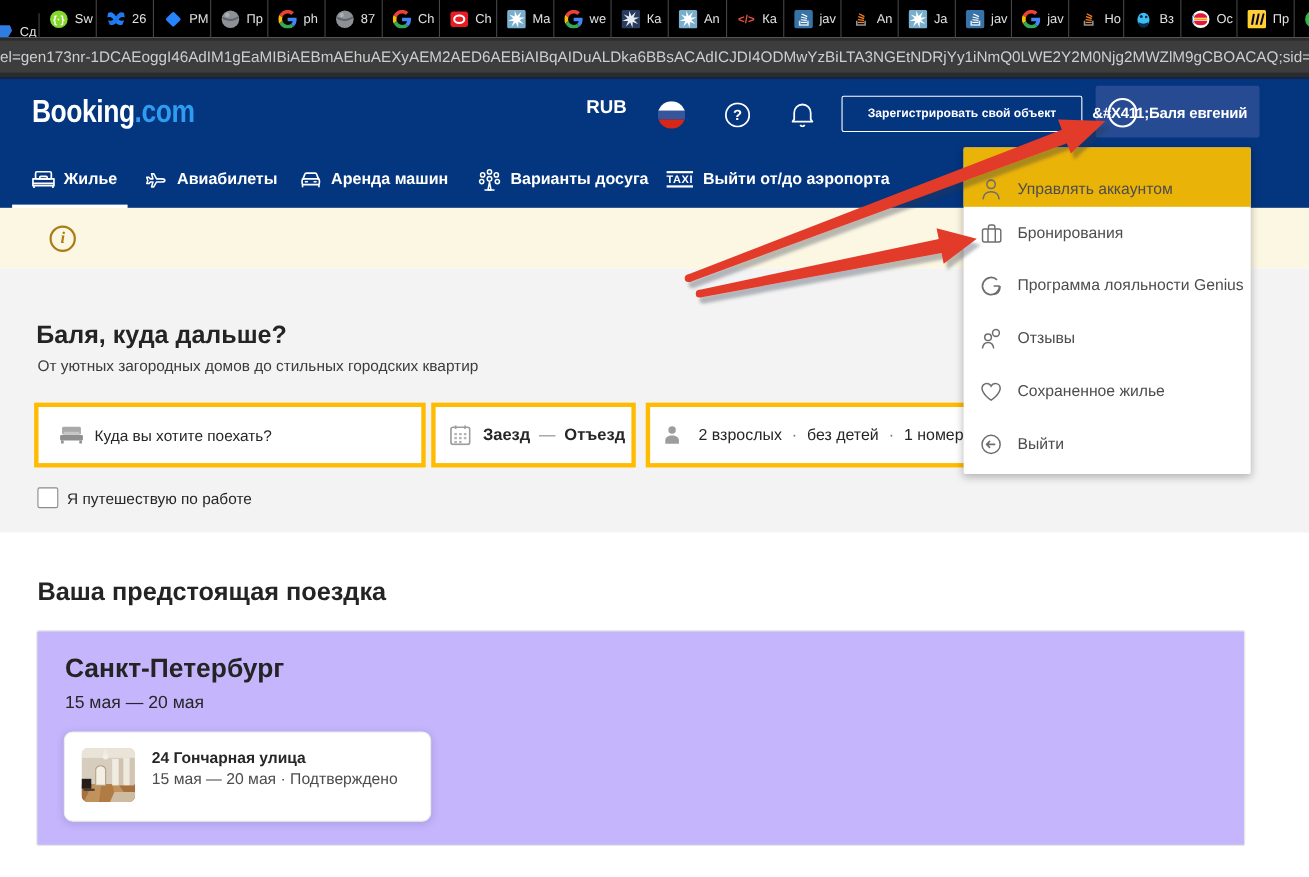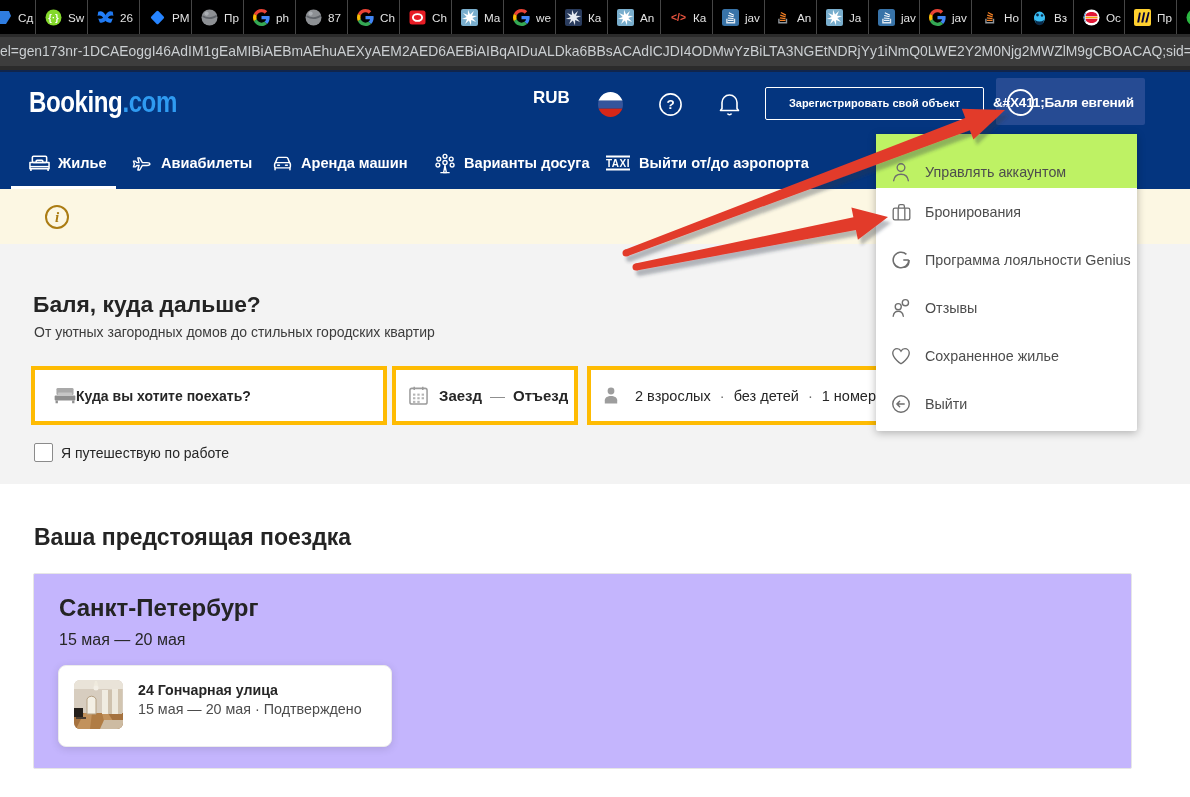--- a/index.html
+++ b/index.html
@@ -53,31 +53,31 @@
   #city { position:absolute; left:25px; top:20px; font-size:24px; font-weight:bold; color:#242424; }
   #dates { position:absolute; left:25px; top:57px; font-size:16px; color:#262626; }
   #inner { position:absolute; left:24px; top:91px; width:334px; height:82px; background:#fff; border:1px solid #ececec; border-radius:8px; box-shadow:0 2px 8px rgba(0,0,0,0.12); }
   #thumb { position:absolute; left:15px; top:14px; width:49px; height:49px; border-radius:6px; overflow:hidden; }
   #ititle { position:absolute; left:79px; top:16px; font-size:14.2px; font-weight:bold; color:#262626; }
   #isub { position:absolute; left:79px; top:35px; font-size:14.3px; color:#4c4c4c; }
 
   
   #menu { position:absolute; left:876px; top:134px; width:261px; height:297px; background:#fff; border-radius:2px; box-shadow:0 2px 8px rgba(0,0,0,0.28); padding-top:6px; }
   .mi { height:48px; display:flex; align-items:center; }
-  .mi.first { height:54px; margin-top:-6px; padding-top:22px; background:#bef264;text-align:right; }
+  .mi.first { height:54px; margin-top:-6px; padding-top:22px; background:#eab308;text-align:right; }
   .mi .ic { width:26px; margin-left:12px; display:flex; justify-content:center; }
   .mi .ml { margin-left:11px; font-size:14.3px; color:#4d4d4d; white-space:nowrap; }
 
   #arrows { position:absolute; left:0; top:0; width:1190px; height:797px; pointer-events:none; }
 </style>
 </head>
 <body>
 
 <div id="tabbar">
-<div class="tab" style="width:36px;">
+<div class="tab" style="width:36px;margin-top:12px;">
       <span class="fav" style="margin-left:0;width:12px;">
         <svg width="12" height="17" viewBox="0 0 12 17">
           <path d="M0 2 L9 2 L11 7 L6 15 L0 15 Z" fill="#2f7de1"></path>
         </svg>
       </span>
       <span class="tt">Сд</span>
     </div>
 <div class="tab" style="width:52px;">
       <span class="fav" style="">
         <svg width="17" height="17" viewBox="0 0 17 17">
@@ -421,21 +421,21 @@
 <div id="hero">
   <div id="h1">Баля, куда дальше?</div>
   <div id="hsub">От уютных загородных домов до стильных городских квартир</div>
   <div class="seg" id="seg1">
     <svg style="margin-left:19px;" width="22" height="18" viewBox="0 0 24 20">
         <rect x="2.5" y="1" width="19" height="8" rx="1.5" fill="#a9a9a9"></rect>
         <rect x="0.5" y="9.5" width="23" height="5.5" rx="1" fill="#8f8f8f"></rect>
         <path d="M1.5 15h2.6v3H1.5zM19.9 15h2.6v3h-2.6z" fill="#8f8f8f"></path>
         <rect x="4" y="6.2" width="16" height="3" rx="1.2" fill="#c6c6c6"></rect>
       </svg>
-    <span class="stext" style="margin-left:0; font-weight:bold; font-size:14px;">Куда вы хотите поехать?</span>
+    <span class="stext" style="margin-left:10px; font-weight:normal; font-size:14px;">Куда вы хотите поехать?</span>
   </div>
   <div class="seg" id="seg2">
     <svg style="margin-left:13px;" width="19" height="19" viewBox="0 0 20 20" fill="none">
         <rect x="1" y="2.5" width="18" height="16.5" rx="2" stroke="#9c9c9c" stroke-width="1.6"></rect>
         <path d="M5.5 0.8v3.4M14.5 0.8v3.4" stroke="#9c9c9c" stroke-width="1.6"></path>
         <g fill="#b5b5b5">
           <rect x="4.2" y="8" width="2.5" height="2.2"></rect>
           <rect x="8.75" y="8" width="2.5" height="2.2"></rect>
           <rect x="13.3" y="8" width="2.5" height="2.2"></rect>
           <rect x="4.2" y="11.8" width="2.5" height="2.2"></rect>

